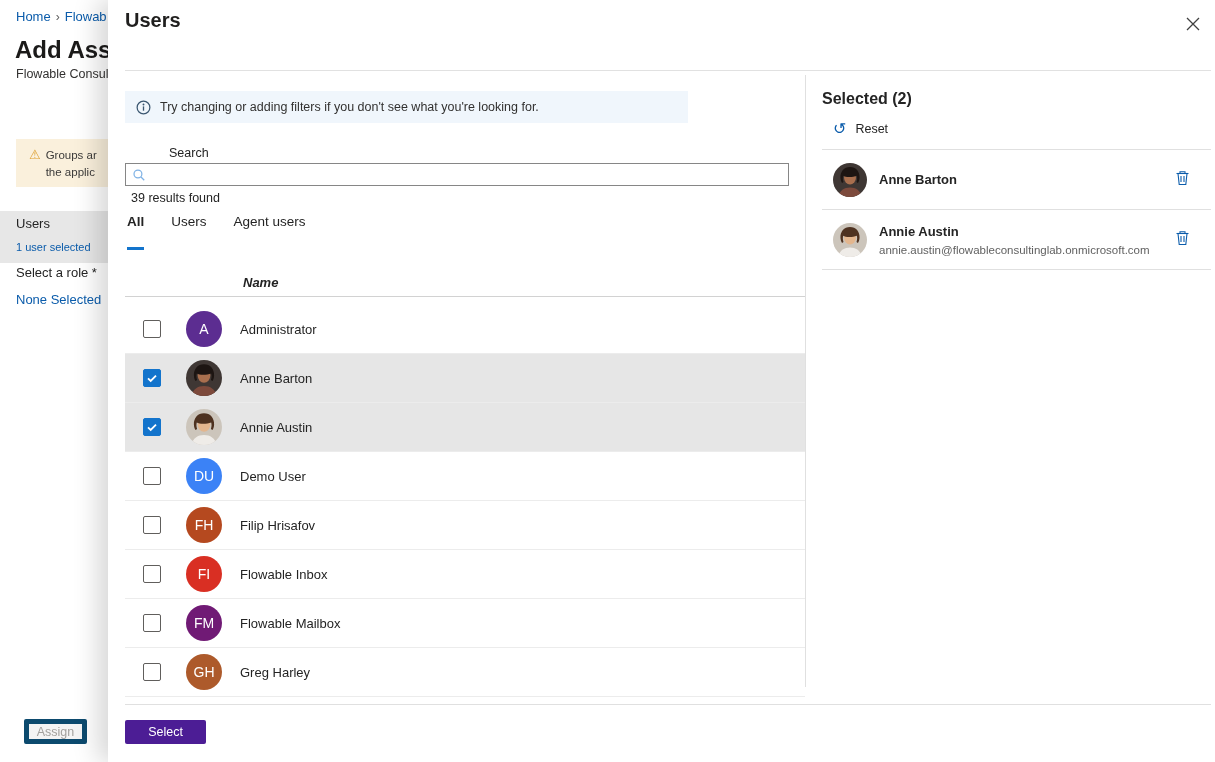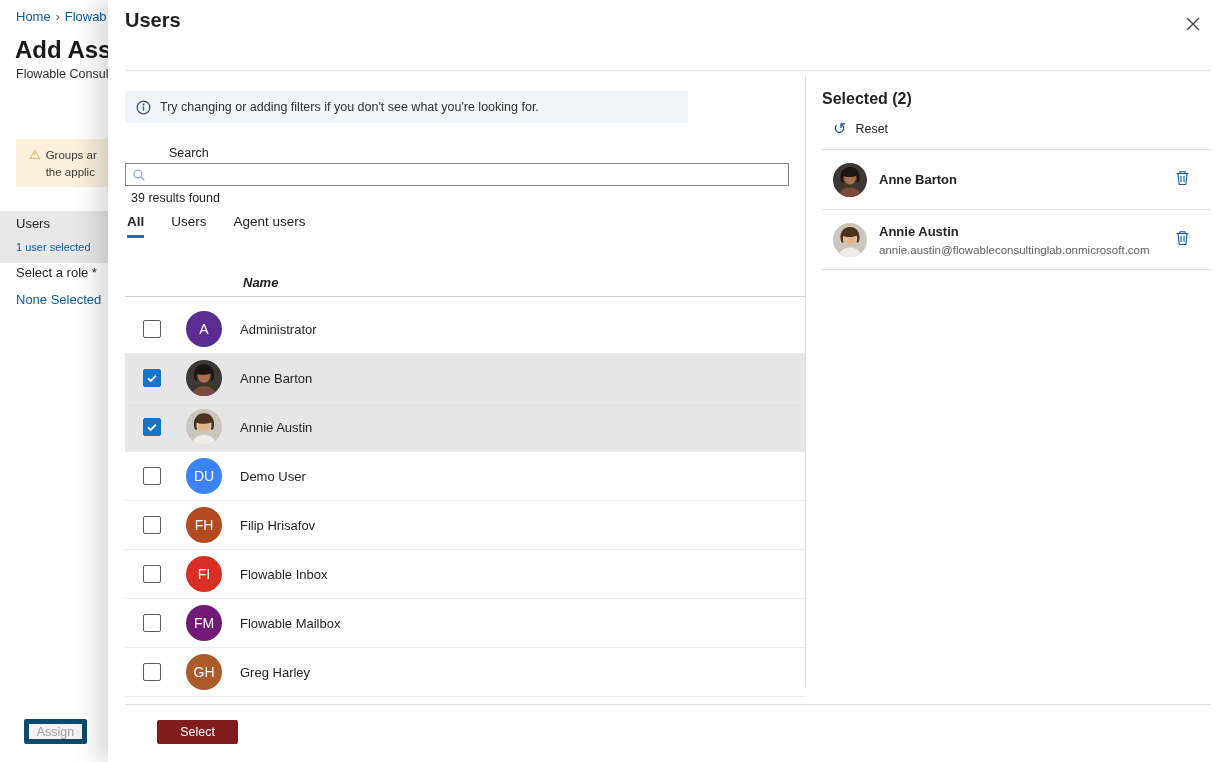--- a/index.html
+++ b/index.html
@@ -38,21 +38,21 @@
   .info-banner { position: absolute; left: 17px; top: 91px; width: 563px; height: 32px; display: flex; align-items: center; padding-left: 11px; }
   .info-text { margin-left: 9px; font-size: 12.5px; color: #323130; }
 
   .search-label { position: absolute; left: 22px; top: 146px; font-size: 12.5px; color: #242424; margin-left: 39px; }
   .search-box { position: absolute; left: 17px; top: 163px; width: 664px; height: 23px; border: 1px solid #868686; display: flex; align-items: center; background: #fff; }
   .search-box svg { margin-left: 6px; flex: 0 0 auto; }
   .search-input { border: none; outline: none; flex: 1; height: 100%; padding: 0 6px; font-size: 12.5px; background: transparent; font-family: "Liberation Sans", sans-serif; }
   .results { position: absolute; left: 23px; top: 191px; font-size: 12.5px; color: #242424; }
 
   .tabs { position: absolute; left: 19px; top: 214px; display: flex; }
-  .tab { font-size: 13.5px; color: #242424; padding-bottom: 6px; margin-right: 27px; border-bottom: 3px solid transparent; cursor: pointer; }
+  .tab { font-size: 13.5px; color: #242424; padding-bottom: 18px; margin-right: 27px; border-bottom: 3px solid transparent; cursor: pointer; }
   .tab[data-active="true"] { border-bottom-color: #1374cc; font-weight: 700; }
 
   .table-header { position: absolute; left: 17px; top: 268px; width: 680px; height: 29px; border-bottom: 1px solid #d2d2d2; font-style: italic; }
   .name-header { position: absolute; left: 118px; top: 7px; font-size: 13px; font-weight: 700; color: #242424; }
 
   .rows { position: absolute; left: 17px; top: 305px; width: 680px; }
   .row { display: flex; align-items: center; height: 49px; border-bottom: 1px solid #ececec; padding-left: 18px; cursor: pointer; }
   .row[data-selected="true"] { background: #e6e6e6; }
   .checkbox { width: 18px; height: 18px; border: 1px solid #605e5c; border-radius: 2px; background: #fff; display: flex; align-items: center; justify-content: center; flex: 0 0 auto; cursor: pointer; }
   .checkbox svg { display: none; }
@@ -301,16 +301,16 @@
                 <path d="M3 3.5l1.2 11h6.6L12 3.5"></path>
                 <path d="M6 6v6M9 6v6"></path>
             </svg>
           </button>
         </div>
 
       </div>
     </div>
 
     <div class="footer-line"></div>
-    <button class="select-btn" style="background: #7f1d1d; margin-left: 32px;">Select</button>
+    <button class="select-btn" style="background: #4c1d95;">Select</button>
   </div>
 
 </div>
 
 </body></html>

